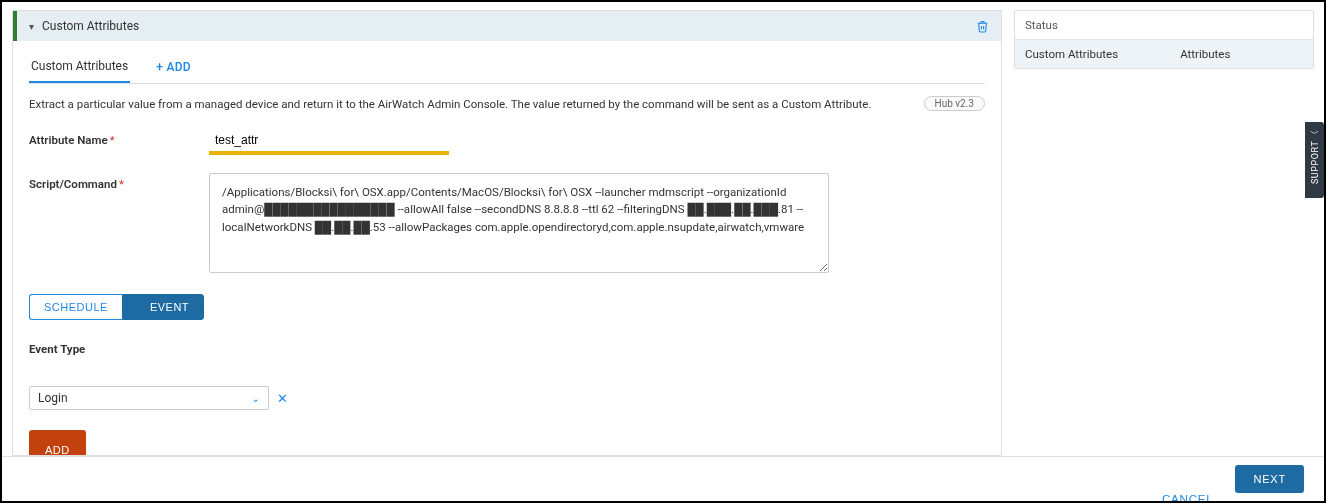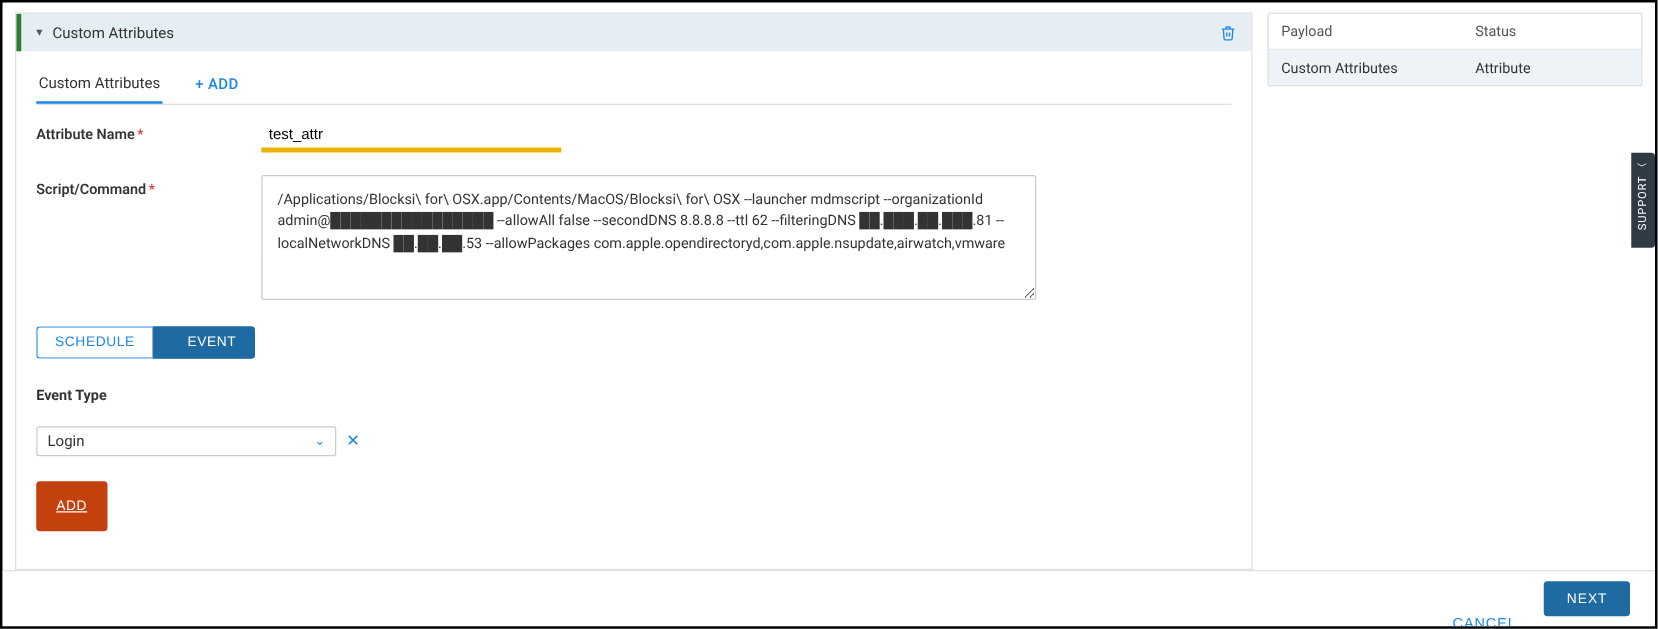--- a/index.html
+++ b/index.html
@@ -128,21 +128,21 @@
     }
     .toggle-btn:first-child { border-radius: 3px 0 0 3px; border-right: none;}
     .toggle-btn:last-child { border-radius: 0 3px 3px 0; }
     .toggle-btn.active { background: #1e6ba3; color: #fff; border-color:#1e6ba3;padding-left:27px;}
     .subsection { margin-top: 22px; }
     .sub-label { font-size: 11.5px; font-weight: 700; color: #333; margin-bottom: 18px; }
     .select-wrap {
       display: inline-flex;
       align-items: center;
       gap: 8px;
-      margin-top: 0;
+      margin-top: 12px;
     }
     .fake-select {
       border: 1px solid #ccc;
       border-radius: 2px;
       width: 240px;
       padding: 4px 8px;
       font-size: 12px;
       display: flex;
       align-items: center;
       justify-content: space-between;
@@ -256,20 +256,24 @@
           </svg>
       </span>
     </div>
 
     <div class="inner-content">
       <div class="tab-row">
         <div class="tab active">Custom Attributes</div>
         <div class="tab add-link">+ ADD</div>
       </div>
 
+      <div class="desc-row">
+        <div class="desc-text">Extract a particular value from a managed device and return it to the AirWatch Admin Console. The value returned by the command will be sent as a Custom Attribute.</div>
+        <div class="hub-badge">Hub v2.3</div>
+      </div>
 
       <div class="field-row">
         <div class="field-label"><span>Attribute Name</span><span class="req">*</span></div>
         <div class="field-control">
           <input class="text-input" type="text" value="test_attr" style="">
         </div>
       </div>
 
       <div class="field-row">
         <div class="field-label"><span>Script/Command</span><span class="req">*</span></div>
@@ -298,26 +302,25 @@
         </div>
       </div>
 
       <button class="add-btn">ADD</button>
     </div>
   </div>
 
   <div class="side-panel">
     <div class="side-table">
       <div class="side-row side-header">
-        <div class="side-cell">Payload</div>
         <div class="side-cell">Status</div>
       </div>
       <div class="side-row side-data">
         <div class="side-cell">Custom Attributes</div>
-        <div class="side-cell">Attribute</div>
+        <div class="side-cell">Attributes</div>
       </div>
     </div>
   </div>
 </div>
 
 <div class="footer-bar">
   <button class="btn-cancel">CANCEL</button>
   <button class="btn-next">NEXT</button>
 </div>
 

